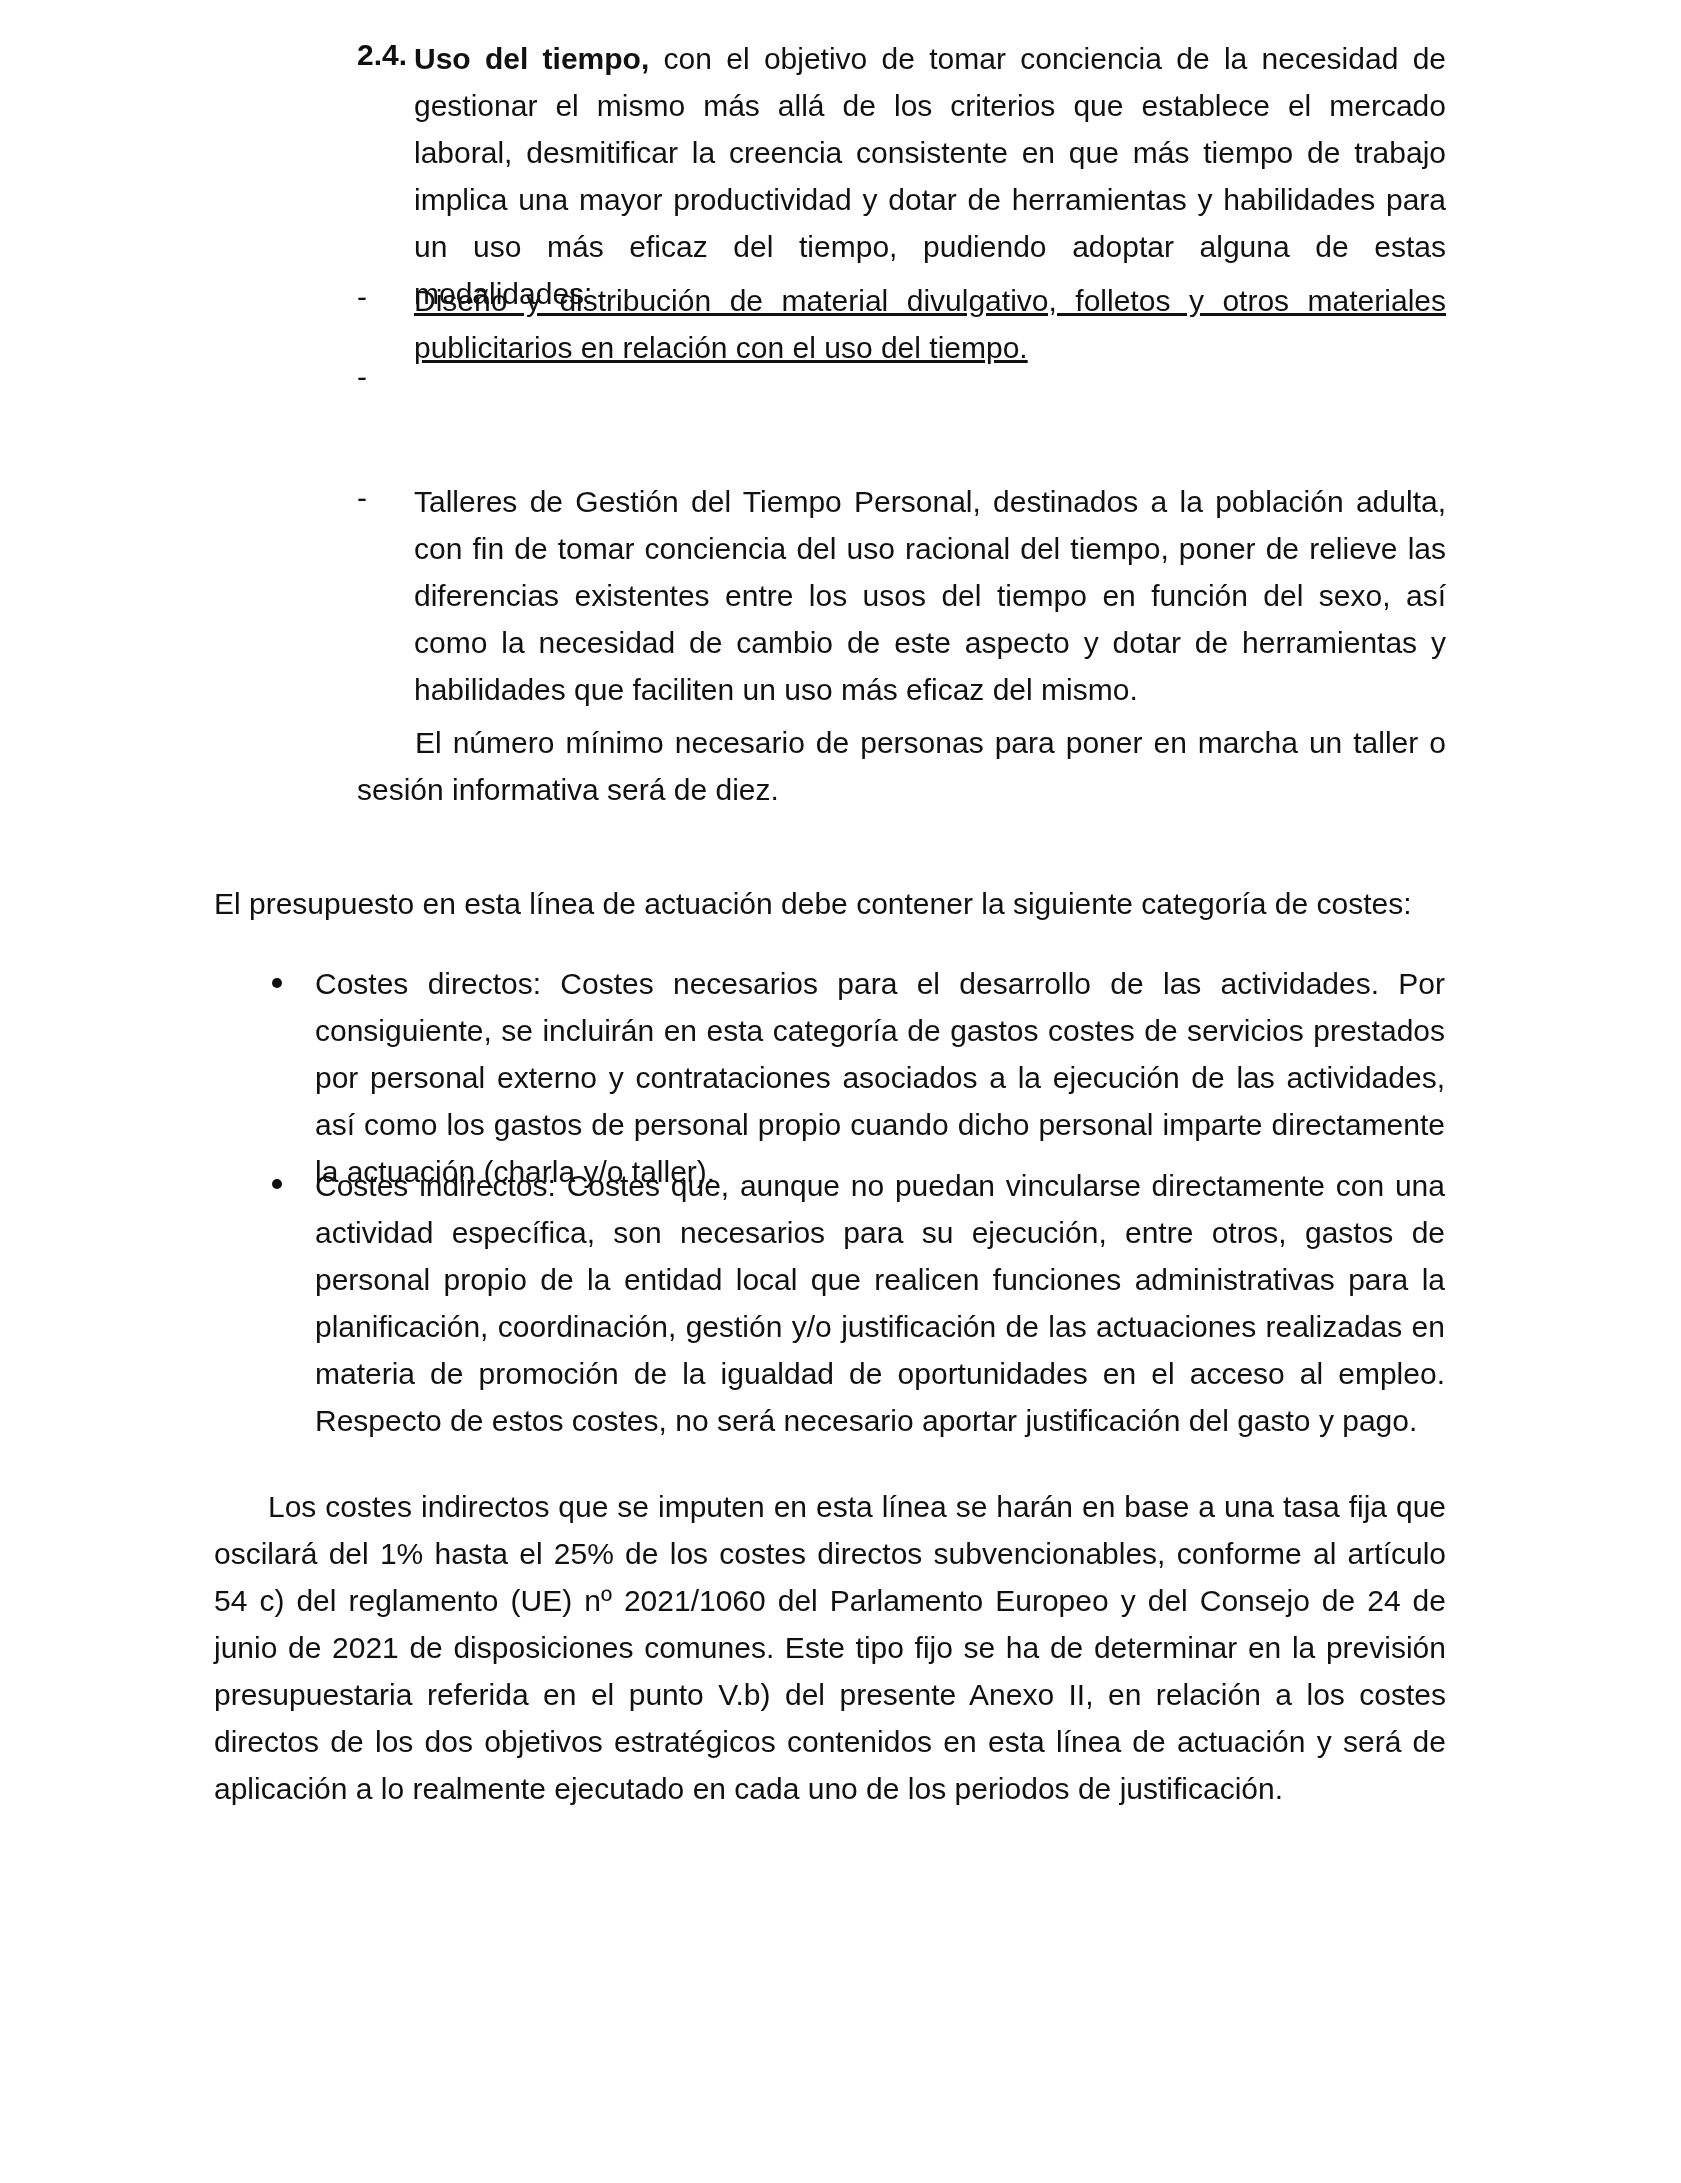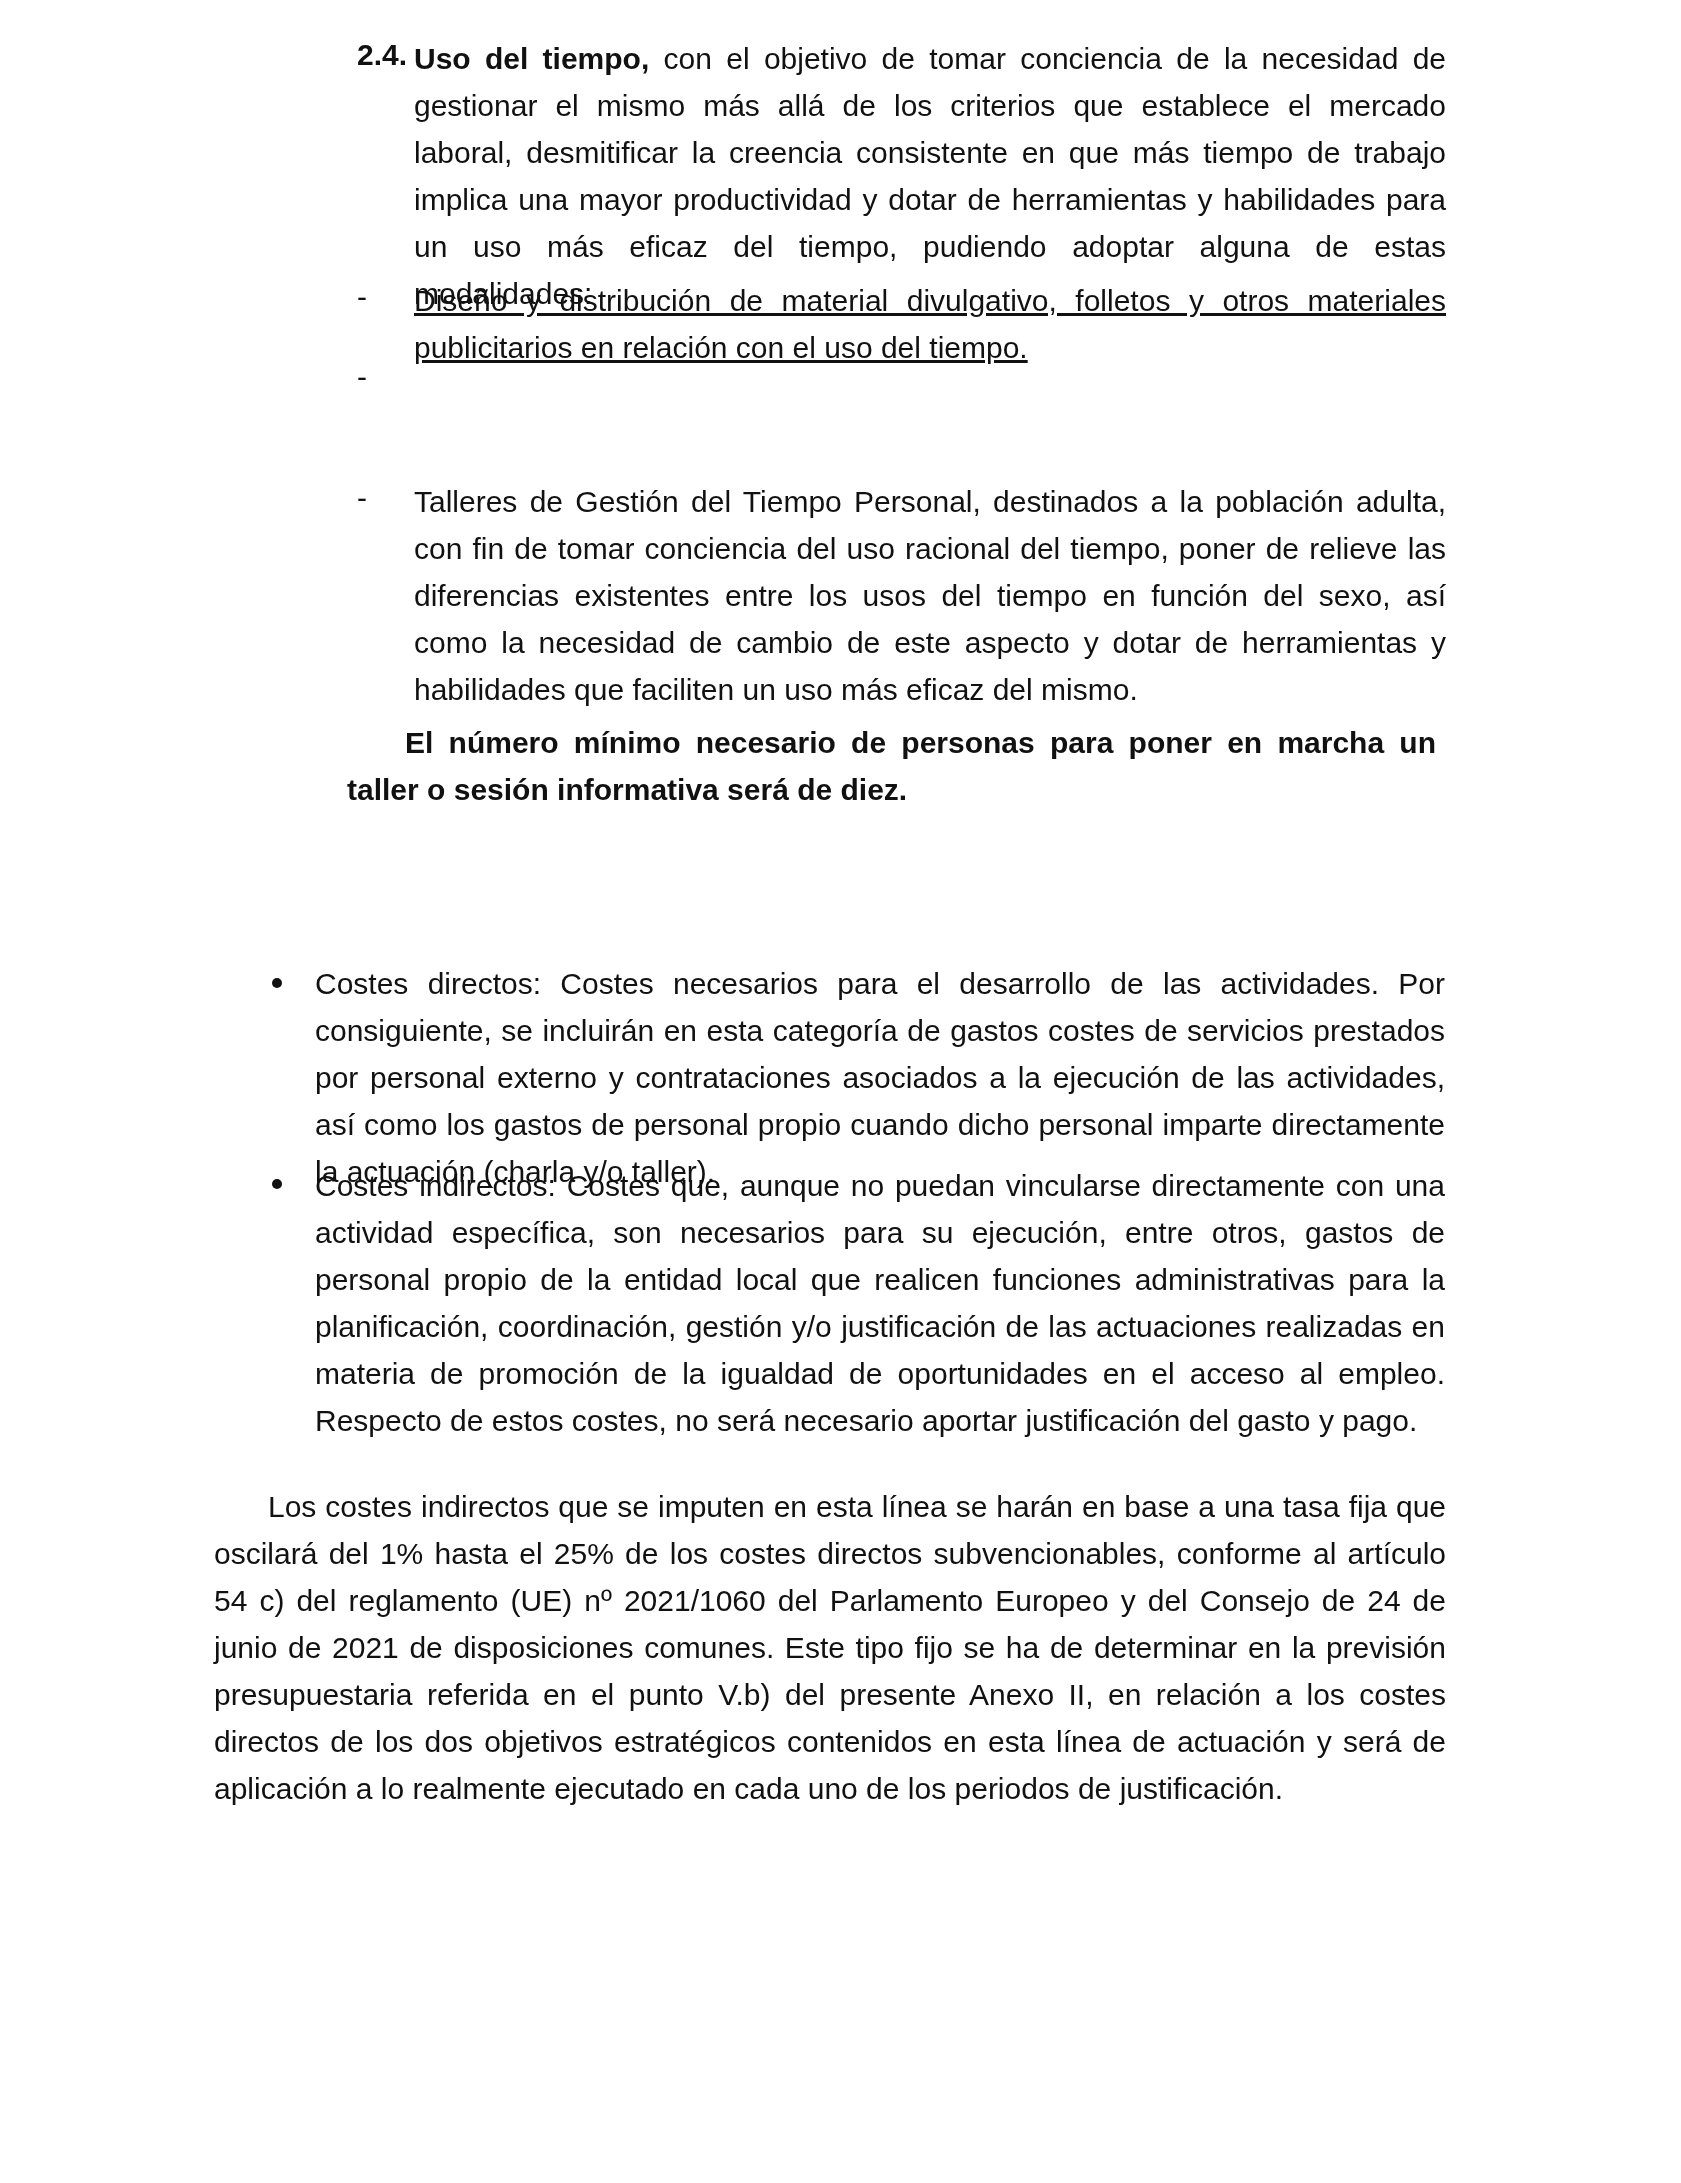--- a/index.html
+++ b/index.html
@@ -23,22 +23,23 @@
   </div>
 
   <div class="marker" style="left:357px; top:277px;">-</div>
   <div class="blk" style="left:414px; top:277px; width:1032px;text-decoration:underline;">Diseño y distribución de material divulgativo, folletos y otros materiales publicitarios en relación con el uso del tiempo.</div>
 
   <div class="marker" style="left:357px; top:357px;">-</div>
 
   <div class="marker" style="left:357px; top:478px;">-</div>
   <div class="blk" style="left:414px; top:478px; width:1032px;">Talleres de Gestión del Tiempo Personal, destinados a la población adulta, con fin de tomar conciencia del uso racional del tiempo, poner de relieve las diferencias existentes entre los usos del tiempo en función del sexo, así como la necesidad de cambio de este aspecto y dotar de herramientas y habilidades que faciliten un uso más eficaz del mismo.</div>
 
-  <div class="blk" style="left:347px; top:719px; width:1089px; text-indent:58px;font-weight:bold;">El número mínimo necesario de personas para poner en marcha un taller o sesión informativa será de diez.</div>
+  <div class="blk" style="left:357px; top:719px; width:1089px; text-indent:58px;">El número mínimo necesario de personas para poner en marcha un taller o sesión informativa será de diez.</div>
 
+  <div class="blk" style="left:214px; top:880px; width:1232px; white-space:nowrap;">El presupuesto en esta línea de actuación debe contener la siguiente categoría de costes:</div>
 
   <div class="bullet-dot" style="left:272px; top:978px;"></div>
   <div class="blk" style="left:315px; top:960px; width:1130px;">Costes directos: Costes necesarios para el desarrollo de las actividades. Por consiguiente, se incluirán en esta categoría de gastos costes de servicios prestados por personal externo y contrataciones asociados a la ejecución de las actividades, así como los gastos de personal propio cuando dicho personal imparte directamente la actuación (charla y/o taller).</div>
 
   <div class="bullet-dot" style="left:272px; top:1179px;"></div>
   <div class="blk" style="left:315px; top:1162px; width:1130px;">Costes indirectos: Costes que, aunque no puedan vincularse directamente con una actividad específica, son necesarios para su ejecución, entre otros, gastos de personal propio de la entidad local que realicen funciones administrativas para la planificación, coordinación, gestión y/o justificación de las actuaciones realizadas en materia de promoción de la igualdad de oportunidades en el acceso al empleo. Respecto de estos costes, no será necesario aportar justificación del gasto y pago.</div>
 
   <div class="blk" style="left:214px; top:1483px; width:1232px; text-indent:54px;">Los costes indirectos que se imputen en esta línea se harán en base a una tasa fija que oscilará del 1% hasta el 25% de los costes directos subvencionables, conforme al artículo 54 c) del reglamento (UE) nº 2021/1060 del Parlamento Europeo y del Consejo de 24 de junio de 2021 de disposiciones comunes. Este tipo fijo se ha de determinar en la previsión presupuestaria referida en el punto V.b) del presente Anexo II, en relación a los costes directos de los dos objetivos estratégicos contenidos en esta línea de actuación y será de aplicación a lo realmente ejecutado en cada uno de los periodos de justificación.</div>
 
 </div>

